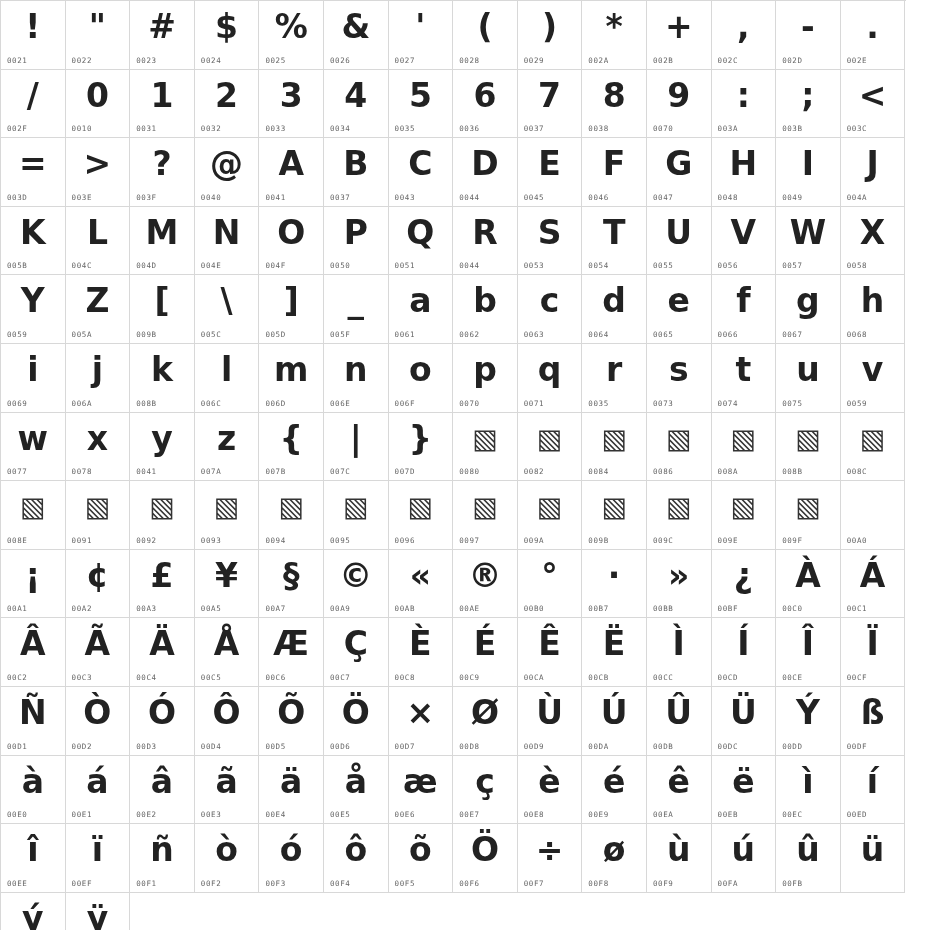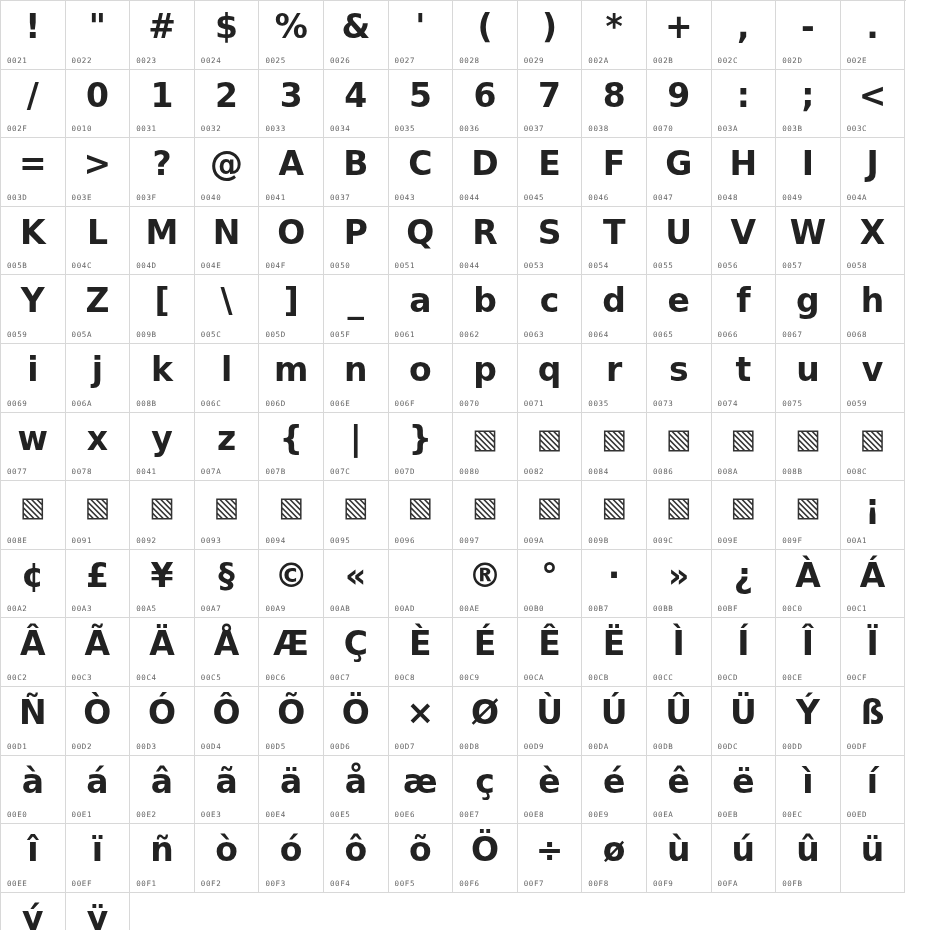--- a/index.html
+++ b/index.html
@@ -507,20 +507,24 @@
     </div>
     <div class="cell">
       <div class="glyph notdef">▧</div>
       <div class="code">009E</div>
     </div>
     <div class="cell">
       <div class="glyph notdef">▧</div>
       <div class="code">009F</div>
     </div>
     <div class="cell">
+      <div class="glyph"></div>
+      <div class="code">00A0</div>
+    </div>
+    <div class="cell">
       <div class="glyph">¡</div>
       <div class="code">00A1</div>
     </div>
     <div class="cell">
       <div class="glyph">¢</div>
       <div class="code">00A2</div>
     </div>
     <div class="cell">
       <div class="glyph">£</div>
       <div class="code">00A3</div>
@@ -533,24 +537,20 @@
       <div class="glyph">§</div>
       <div class="code">00A7</div>
     </div>
     <div class="cell">
       <div class="glyph">©</div>
       <div class="code">00A9</div>
     </div>
     <div class="cell">
       <div class="glyph">«</div>
       <div class="code">00AB</div>
-    </div>
-    <div class="cell">
-      <div class="glyph"></div>
-      <div class="code">00AD</div>
     </div>
     <div class="cell">
       <div class="glyph">®</div>
       <div class="code">00AE</div>
     </div>
     <div class="cell">
       <div class="glyph">°</div>
       <div class="code">00B0</div>
     </div>
     <div class="cell">

